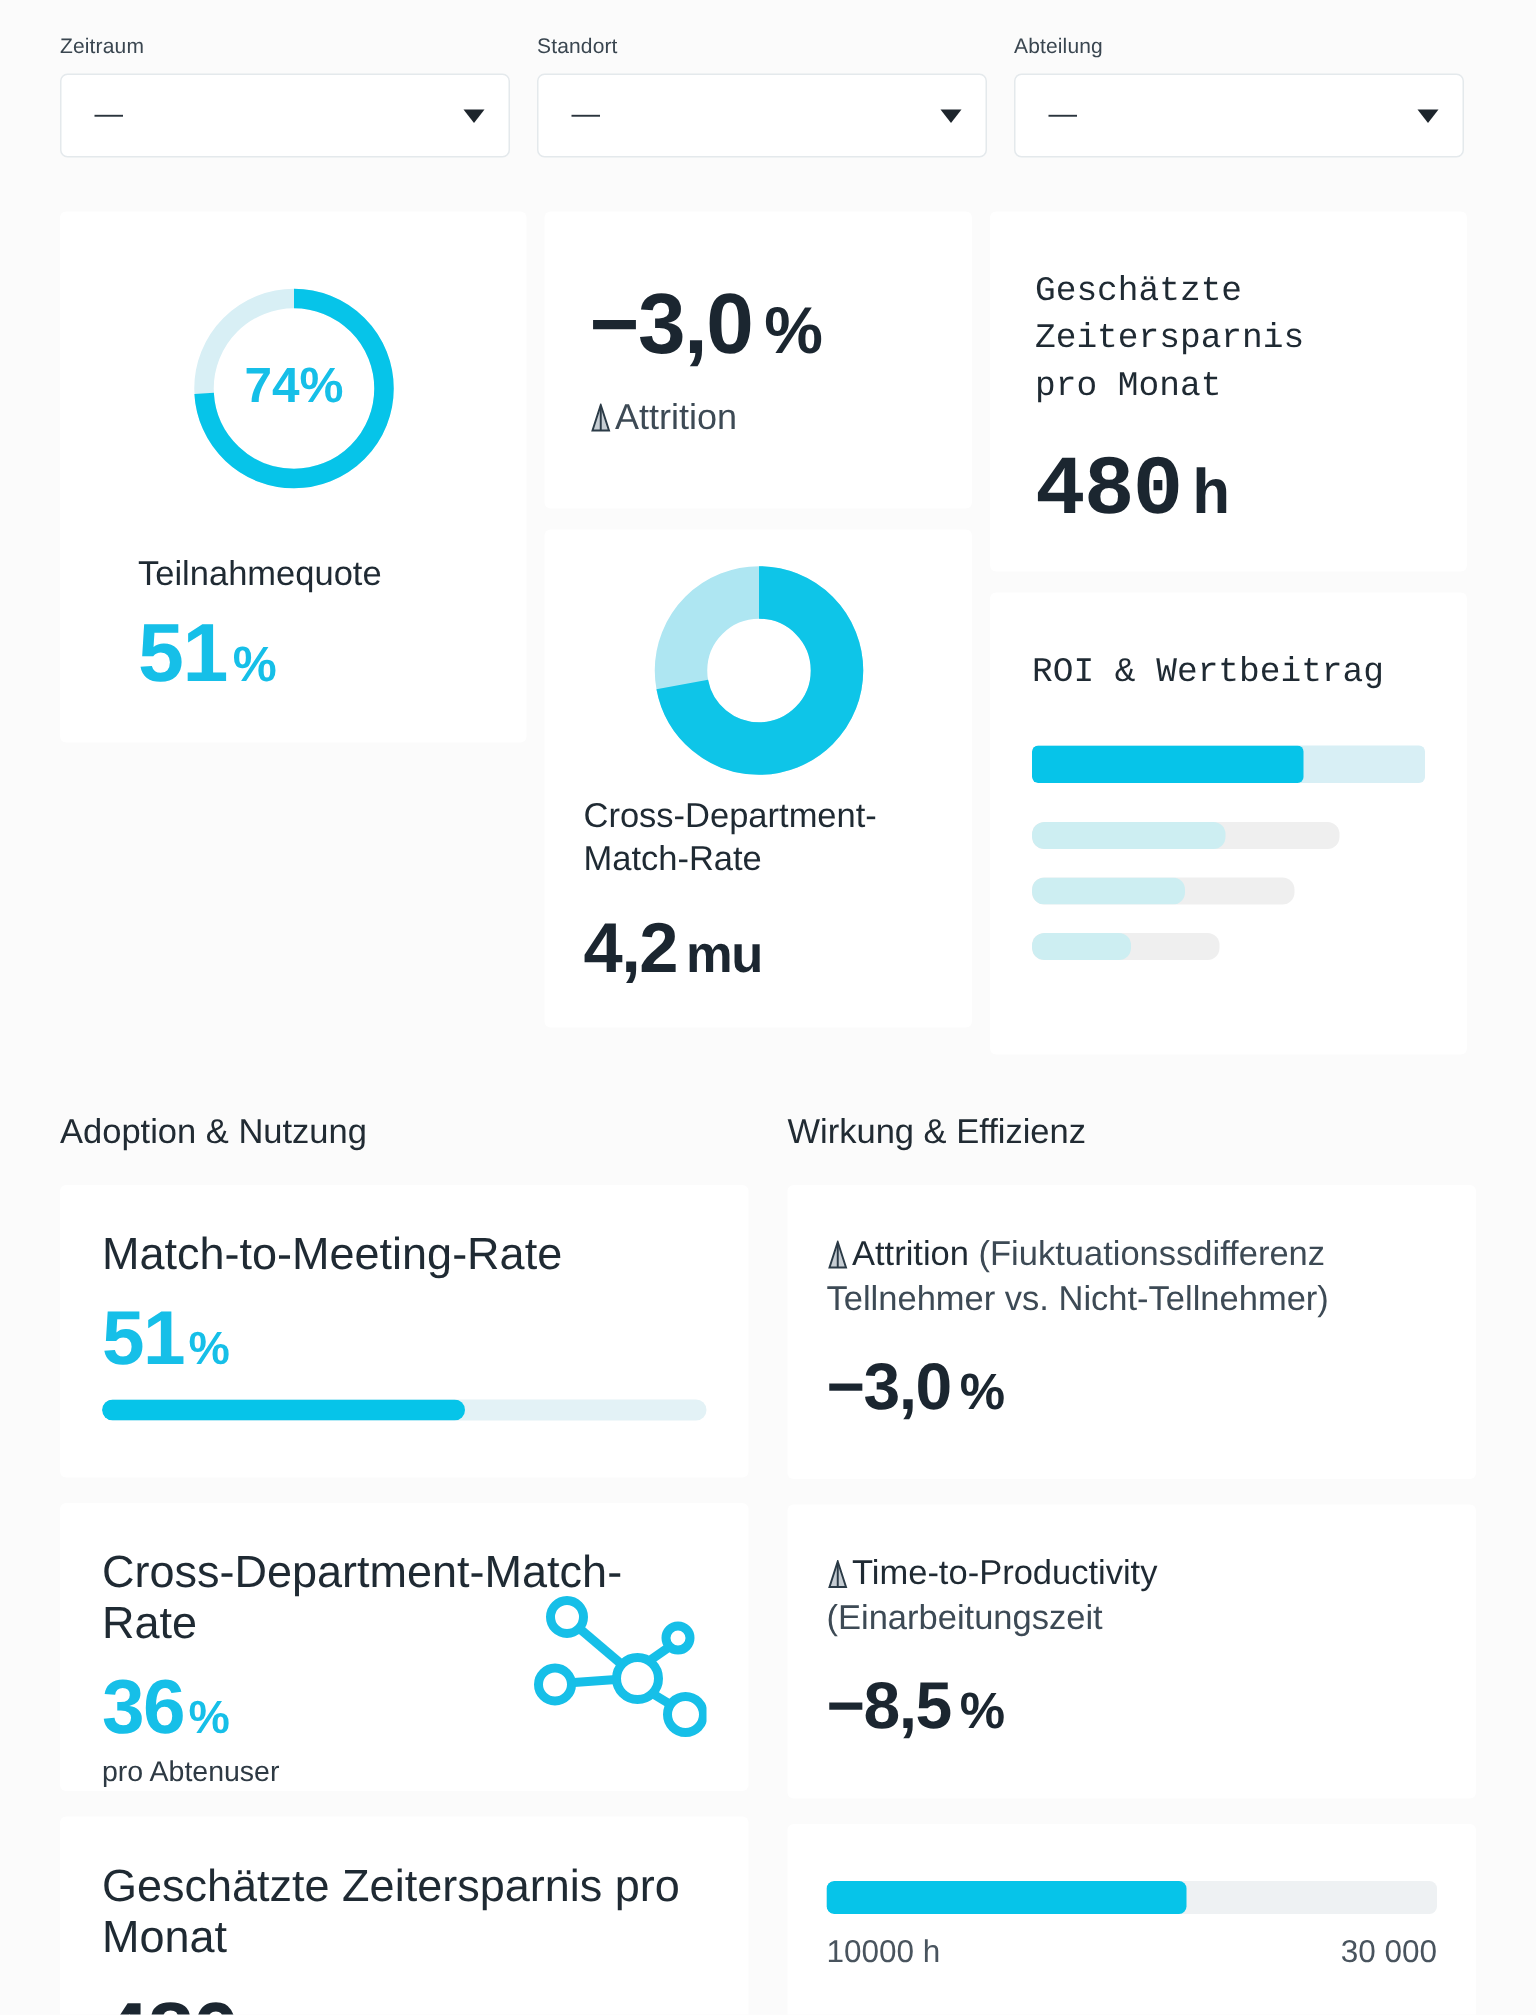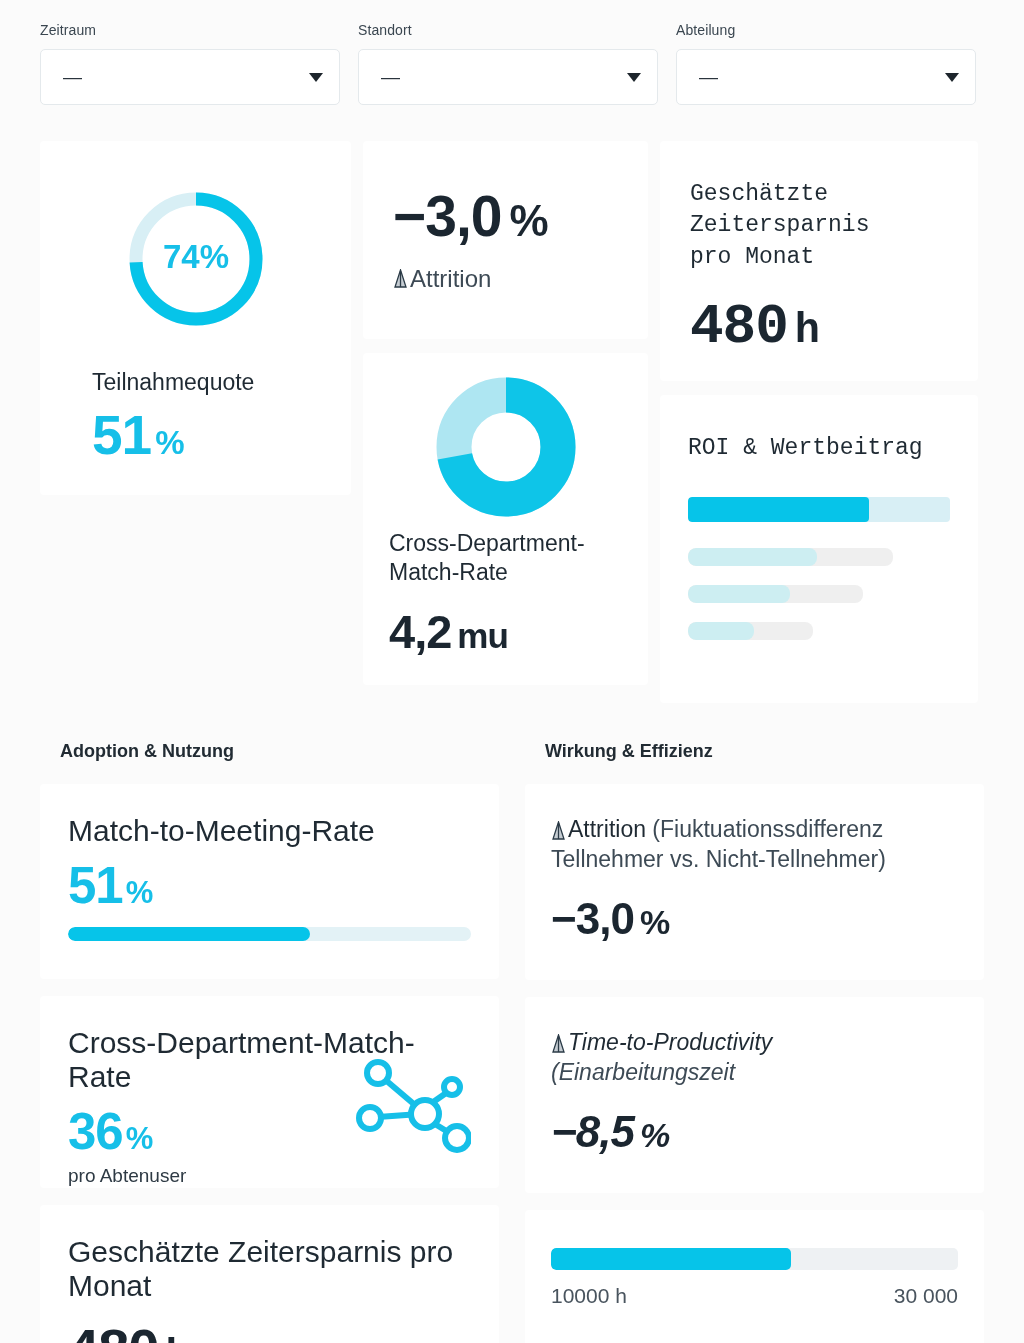--- a/index.html
+++ b/index.html
@@ -62,21 +62,21 @@
   .roi-title{font-size:23px;color:#1f2a33;}
   .bar-main{height:25px;border-radius:4px;background:#d8eff5;margin-top:36px;overflow:hidden;}
   .bar-main-fill{height:100%;background:#06c4e9;border-radius:4px;}
   .skel{margin-top:26px;display:flex;flex-direction:column;gap:19px;}
   .skel-row{height:18px;background:#efefef;border-radius:8px;overflow:hidden;}
   .skel-fill{height:100%;background:#cdeef2;border-radius:8px;}
 
   
   .sections{display:flex;gap:26px;margin-top:38px;}
   .section{flex:1;}
-  .section-title{font-size:18px;font-weight:700;color:#212b33;margin-bottom:22px;margin-left:20px;}
+  .section-title{font-size:23px;font-weight:400;color:#212b33;margin-bottom:22px;}
   .lcard{background:#fff;border-radius:4px;box-sizing:border-box;margin-bottom:17px;}
 
   .lcard-a{height:195px;padding:30px 28px 0;}
   .lcard-title{font-size:30px;color:#1f2a33;}
   .lcard-value{font-size:51px;font-weight:700;color:#16bfe8;margin-top:12px;line-height:1;letter-spacing:-1px;}
   .lcard-value .unit{font-size:31px;font-weight:600;margin-left:3px;}
   .lbar{height:14px;background:#e3f2f6;border-radius:7px;margin-top:16px;overflow:hidden;}
   .lbar-fill{height:100%;background:#06c4e9;border-radius:7px;}
 
   .lcard-b{height:192px;padding:30px 28px 0;position:relative;}
@@ -84,21 +84,21 @@
   .net-icon{position:absolute;right:28px;bottom:30px;}
 
   .lcard-c{height:160px;padding:30px 28px 0;}
 
   .rcard-a{height:196px;padding:30px 26px 0;}
   .rtitle{font-size:23px;color:#1f2a33;line-height:1.32;}
   .rtitle .paren{color:#3d4a55;}
   .rvalue{font-size:44px;font-weight:700;color:#1b2630;margin-top:22px;line-height:1;letter-spacing:-1px;}
   .rvalue .pct{font-size:34px;font-weight:700;margin-left:6px;}
 
-  .rcard-b{height:196px;padding:30px 26px 0;font-style:italic;}
+  .rcard-b{height:196px;padding:30px 26px 0;}
   .rcard-c{height:140px;padding:38px 26px 0;}
   .scale-bar{height:22px;background:#eef1f3;border-radius:5px;overflow:hidden;}
   .scale-fill{height:100%;background:#06c4e9;border-radius:5px;}
   .scale-labels{display:flex;justify-content:space-between;font-size:21px;color:#49545e;margin-top:14px;}
 </style>
 </head>
 <body>
 
 <div class="page">
 

